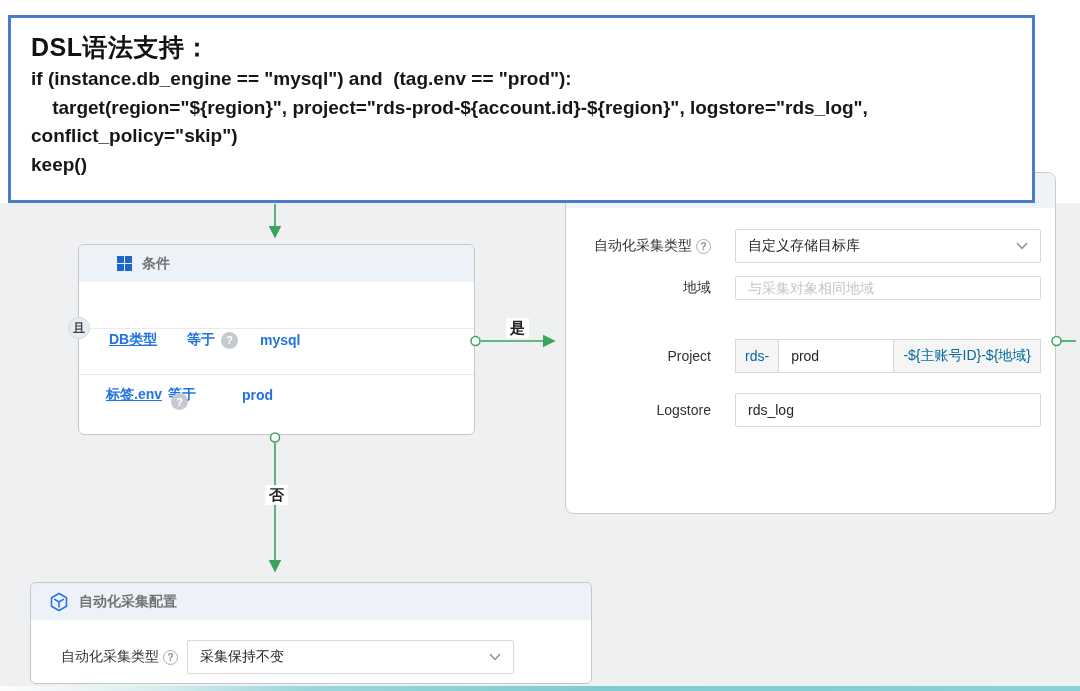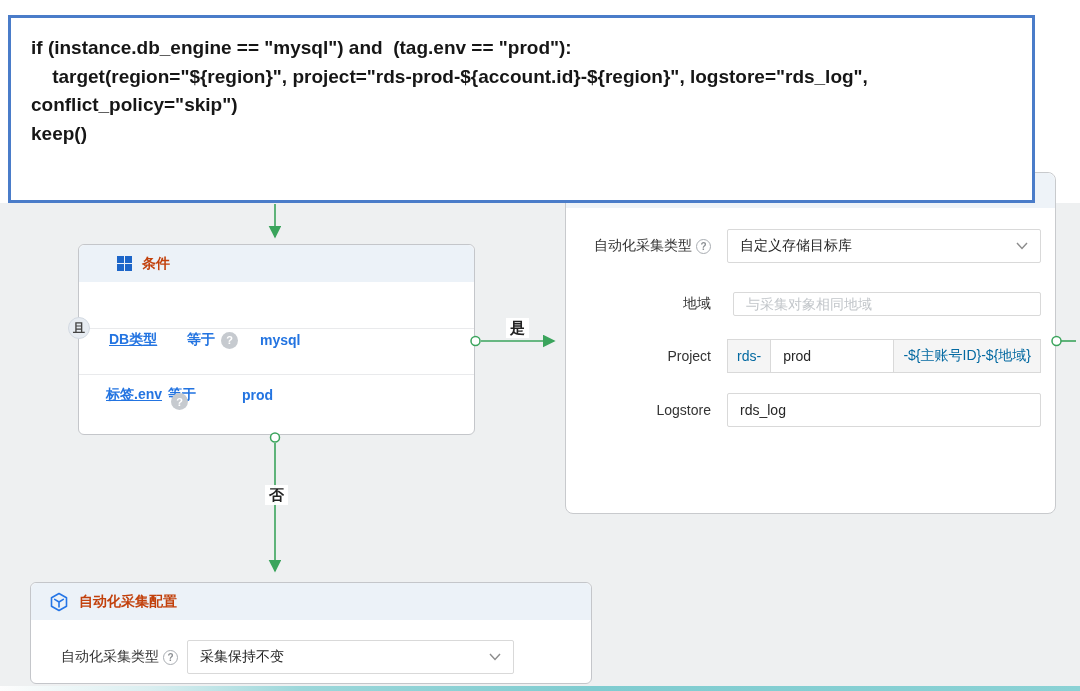--- a/index.html
+++ b/index.html
@@ -20,21 +20,21 @@
 
   
   .dsl-box { position:absolute; left:8px; top:15px; width:1027px; height:188px; z-index:6;
     background:#ffffff; border:3px solid #4a7cc9; padding:14px 20px 10px 20px; }
   .dsl-title { font-size:25px; font-weight:bold; color:#121212; line-height:1.25; letter-spacing:.5px; }
   .dsl-code { font-size:19px; font-weight:bold; color:#161616; line-height:1.5; white-space:pre-wrap; margin-top:2px; }
 
   
   .node { position:absolute; background:#fff; border:1px solid #c4c6ca; border-radius:6px; z-index:2; }
   .node-header { height:37px; background:#ecf2f8; border-radius:6px 6px 0 0; display:flex; align-items:center; }
-  .node-title { font-size:14px; font-weight:bold; color:#c2410c; margin-left:10px; }
+  .node-title { font-size:14px; font-weight:bold; color:#737373; margin-left:10px; }
 
   
   .cond-node { left:78px; top:244px; width:397px; height:191px; }
   .cond-node .node-header { padding-left:38px; }
   .grid-icon { width:15px; height:15px; display:grid; grid-template-columns:7px 7px; grid-template-rows:7px 7px; gap:1px; }
   .grid-icon span { background:#1d66c9; }
   .cond-row { position:absolute; left:30px; height:20px; display:flex; align-items:center; font-size:14px; font-weight:bold; color:#2374e1; }
   .cond-row .fld { min-width:62px;text-decoration:underline; }
   .cond-row .op  { margin-right:6px; }
   .cond-row .val { margin-left:22px; }
@@ -61,22 +61,22 @@
   .bn-row .lbl { font-size:14px; color:#333; display:flex; align-items:center; gap:4px; width:118px; }
   .bn-row .ctl { margin-left:8px; width:327px; }
 
   
   .panel { position:absolute; left:565px; top:172px; width:491px; height:342px; background:#fff;
     border:1px solid #c8cacd; border-radius:8px; z-index:2; }
   .panel-header { height:35px; background:#eef3f8; border-radius:8px 8px 0 0; }
   .p-row { position:absolute; left:16px; width:459px; height:34px; display:flex; align-items:center; }
   .p-row .lbl { width:129px; display:flex; align-items:center; justify-content:flex-end; gap:4px;
     font-size:14px; color:#333; text-align:right; flex:none; }
-  .p-row .ctl { margin-left:16px; flex:1; }
-  .pr-1{ top:56px; } .pr-2{ top:114px;gap:6px; } .pr-3{ top:166px; } .pr-4{ top:220px; } .pr-5{ top:275px; }
+  .p-row .ctl { margin-left:24px; flex:1; }
+  .pr-1{ top:56px; } .pr-2{ top:98px; } .pr-3{ top:166px; } .pr-4{ top:220px; } .pr-5{ top:275px; }
 
   
   .ctl-box { height:34px; border:1px solid #d9d9d9; border-radius:2px; background:#fff;
     display:flex; align-items:center; padding:0 12px; font-size:14px; color:#262626; }
   .ctl-select { cursor:pointer; }
   .ctl-select .chev { margin-left:auto; }
   .ctl-input { height:24px; width:100%; border:1px solid #d9d9d9; border-radius:2px; background:#fff;
     padding:0 12px; font-size:14px; color:#262626; font-family:inherit; outline:none; }
   .ctl-input::placeholder { color:#c2c6ca; }
   .grp { display:flex; height:34px; }
@@ -208,20 +208,21 @@
     <path d="M275,443 L275,571" stroke="#3aa45c" stroke-width="1.6" fill="none" marker-end="url(#arr)"></path>
     <path d="M1061,341 L1076,341" stroke="#3aa45c" stroke-width="1.6" fill="none"></path>
     <circle cx="475.5" cy="341" r="4.5" fill="#fff" stroke="#3aa45c" stroke-width="1.5"></circle>
     <circle cx="275" cy="437.5" r="4.5" fill="#fff" stroke="#3aa45c" stroke-width="1.5"></circle>
     <circle cx="1056.5" cy="341" r="4.5" fill="#fff" stroke="#3aa45c" stroke-width="1.5"></circle>
   </svg>
   <div class="edge-label lbl-yes">是</div>
   <div class="edge-label lbl-no">否</div>
 
   <div class="dsl-box">
+    <div class="dsl-title">DSL语法支持：</div>
     <div class="dsl-code">if (instance.db_engine == "mysql") and  (tag.env == "prod"):
     target(region="${region}", project="rds-prod-${account.id}-${region}", logstore="rds_log",
 conflict_policy="skip")
 keep()</div>
   </div>
 
   <div class="bottom-bar"></div>
 </div>
 
 </body></html>

